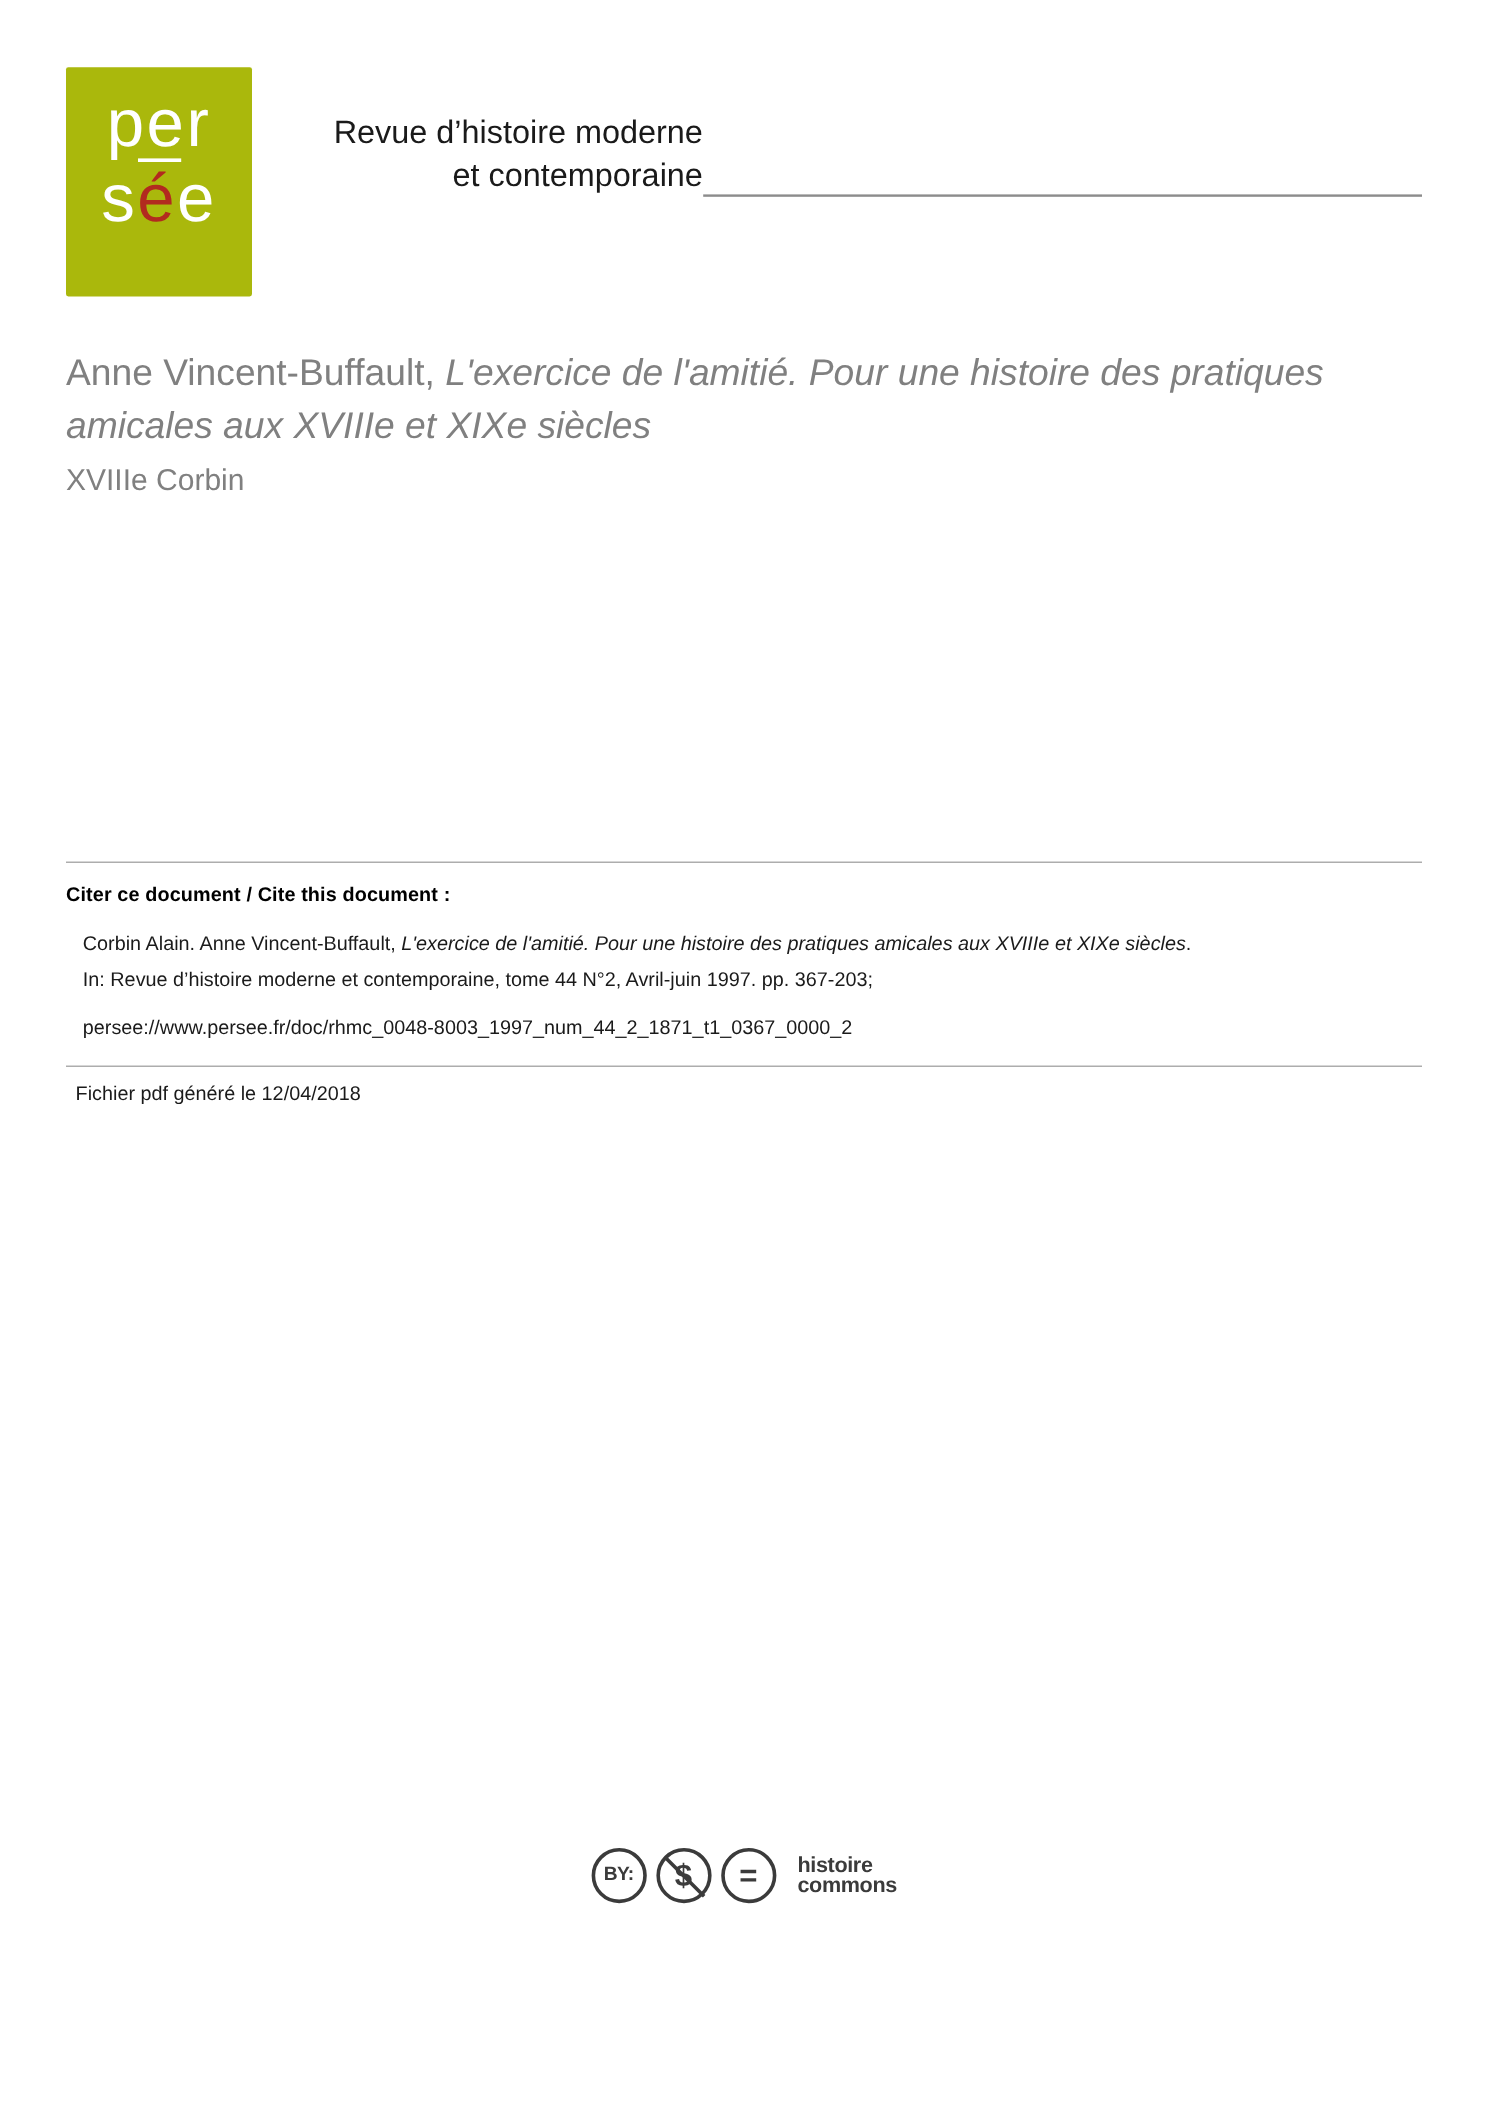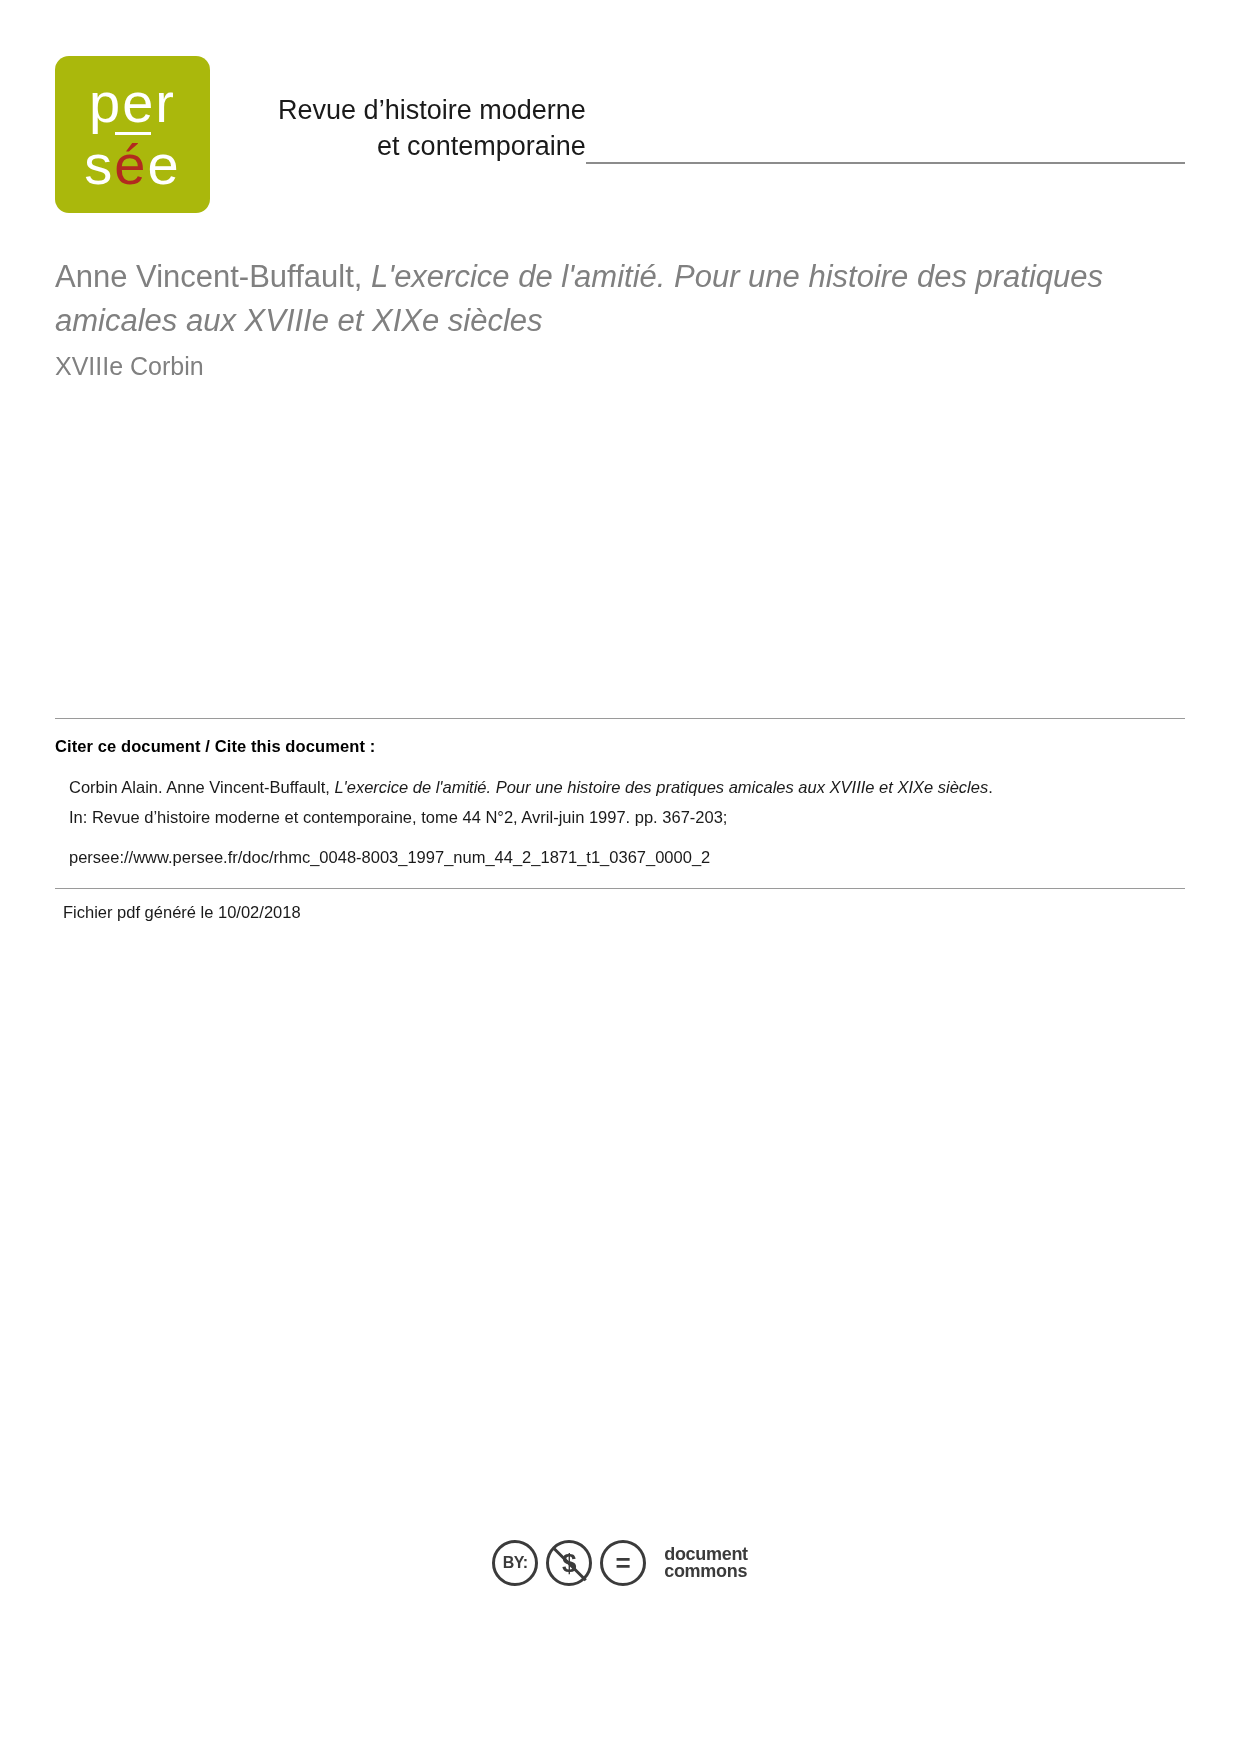--- a/index.html
+++ b/index.html
@@ -25,23 +25,23 @@
 
   
   .header {
     display: flex;
     align-items: flex-start;
     justify-content: space-between;
     padding-top: 56px;
   }
   .logo {
     width: 155px;
-    height: 157px;
+    height: 191px;
     background: #aab80c;
-    border-radius: 14px;
+    border-radius: 2px;
     position: relative;
     flex: 0 0 auto;
   }
   .logo .logo-text {
     position: absolute;
     left: 0;
     right: 0;
     top: 16px;
     text-align: center;
     color: #ffffff;
@@ -226,31 +226,31 @@
     <div class="doc-author">XVIIIe Corbin</div>
   </div>
 
   <div class="cite-wrap">
     <div class="hr-top"></div>
     <div class="cite-heading">Citer ce document / Cite this document :</div>
     <div class="cite-line"><span>Corbin Alain. Anne Vincent-Buffault, </span><span class="it">L'exercice de l'amitié. Pour une histoire des pratiques amicales aux XVIIIe et XIXe siècles</span><span>.</span></div>
     <div class="cite-line">In: Revue d’histoire moderne et contemporaine, tome 44 N°2, Avril-juin 1997. pp. 367-203;</div>
     <div class="cite-url">persee://www.persee.fr/doc/rhmc_0048-8003_1997_num_44_2_1871_t1_0367_0000_2</div>
     <div class="hr-bot"></div>
-    <div class="pdf-note">Fichier pdf généré le 10/02/2018</div>
+    <div class="pdf-note">Fichier pdf généré le 12/04/2018</div>
   </div>
 
   <div class="cc">
     <div class="cc-badges">
       <div class="cc-circle cc-by">BY:</div>
       <div class="cc-circle cc-nc">
           <span>$</span>
           <span class="slash"></span>
         </div>
       <div class="cc-circle cc-nd">=</div>
       <div class="cc-wordmark">
-        <span>document</span>
+        <span>histoire</span>
         <span>commons</span>
       </div>
     </div>
   </div>
 
 </div>
 
 </body></html>

